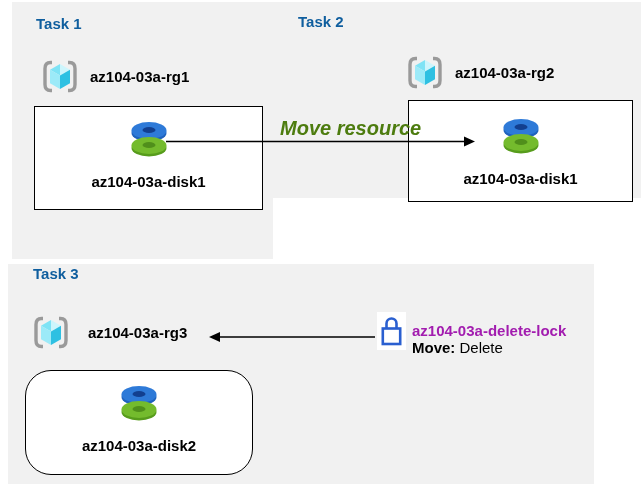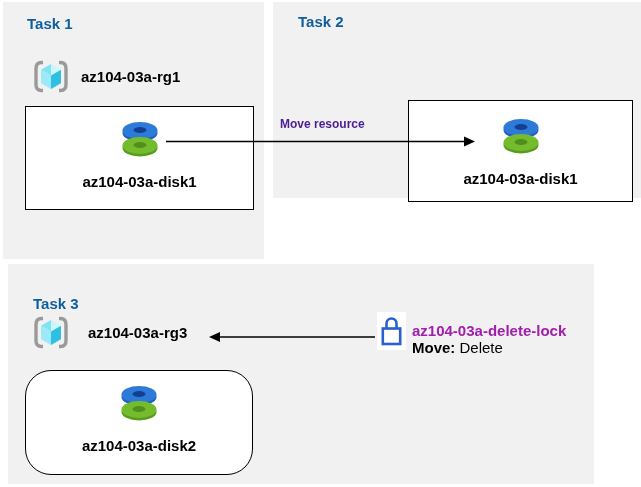--- a/index.html
+++ b/index.html
@@ -9,34 +9,34 @@
     width: 641px; height: 487px;
     position: relative;
     overflow: hidden;
   }
   .canvas { position: absolute; left: 0; top: 0; width: 641px; height: 487px; background: #fff; }
 
   .panel {
     position: absolute;
     background: #f1f1f1;
   }
-  #panel-task1 { left: 3px;   top: 2px;   width: 261px; height: 257px; }
+  #panel-task1 { left: 12px;   top: 2px;   width: 261px; height: 257px; }
   #panel-task2 { left: 273px; top: 2px;   width: 368px; height: 196px; }
   #panel-task3 { left: 8px;   top: 264px; width: 586px; height: 220px; }
 
   .task-title {
     position: absolute;
     font-weight: bold;
     font-size: 15px;
     color: #0f5e9e;
     white-space: nowrap;
   }
   #panel-task1 .task-title { left: 24px; top: 13px; }
   #panel-task2 .task-title { left: 25px; top: 11px; }
-  #panel-task3 .task-title { left: 25px; top: 31px; }
+  #panel-task3 .task-title { left: 25px; top: 1px; }
 
   .rg-row {
     position: absolute;
     display: flex;
     align-items: center;
     gap: 11px;
     height: 36px;
     white-space: nowrap;
     justify-content: space-between;
   }
@@ -65,21 +65,21 @@
   .resource-box .res-label { margin-top: 16px; }
 
   .rg-icon { width: 38px; height: 35px; display: block; }
   .disk-icon { width: 40px; height: 38px; display: block; }
 
   
   .overlay { position: absolute; pointer-events: none; }
   #move-arrow { left: 166px; top: 134px; width: 309px; height: 15px; }
   #move-label {
     position: absolute; left: 280px; top: 117px;
-    font-weight: bold; font-size: 12px; color: #4c1d95; white-space: nowrap;
+    font-weight: bold; font-size: 20px; color: #4d7c0f; white-space: nowrap; font-style: italic;
   }
   #lock-arrow { left: 209px; top: 330px; width: 166px; height: 14px; }
 
   
   #lock-square {
     position: absolute; left: 377px; top: 312px;
     width: 29px; height: 38px; background: #ffffff;
     display: flex; align-items: center; justify-content: center;
   }
   .lock-icon { width: 27px; height: 36px; display: block; }
@@ -122,20 +122,31 @@
         <ellipse cx="20" cy="26.5" rx="17.5" ry="8.5" fill="#74bb2d"></ellipse>
         <ellipse cx="20" cy="26" rx="6.5" ry="3" fill="#508f1b"></ellipse>
       </svg>
       <span class="res-label">az104-03a-disk1</span>
     </div>
   </div>
 
   <div class="panel" id="panel-task2">
     <div class="task-title">Task 2</div>
 
+    <div class="rg-row">
+      <svg class="rg-icon" viewBox="0 0 38 35">
+        <path d="M11 3.5 H9.5 Q4 3.5 4 9.5 V25.5 Q4 31.5 9.5 31.5 H11" fill="none" stroke="#9a9a9a" stroke-width="3.4"></path>
+        <path d="M27 3.5 H28.5 Q34 3.5 34 9.5 V25.5 Q34 31.5 28.5 31.5 H27" fill="none" stroke="#9a9a9a" stroke-width="3.4"></path>
+        <polygon points="19,5 9,10.8 19,16.5" fill="#7fe3f5"></polygon>
+        <polygon points="19,5 29,10.8 19,16.5" fill="#cdf5fc"></polygon>
+        <polygon points="9,10.8 19,16.5 19,30 9,24.2" fill="#9ceaf8"></polygon>
+        <polygon points="29,10.8 19,16.5 19,30 29,24.2" fill="#2ec0e2"></polygon>
+      </svg>
+      <span class="rg-label">az104-03a-rg2</span>
+    </div>
 
     <div class="resource-box">
       <svg class="disk-icon" viewBox="0 0 40 38">
         <ellipse cx="20" cy="14" rx="17.5" ry="8.5" fill="#1f62bd"></ellipse>
         <ellipse cx="20" cy="11.5" rx="17.5" ry="8.5" fill="#2e7ad8"></ellipse>
         <ellipse cx="20" cy="11" rx="6.5" ry="3" fill="#123f8f"></ellipse>
         <ellipse cx="20" cy="29" rx="17.5" ry="8.5" fill="#579c1c"></ellipse>
         <ellipse cx="20" cy="26.5" rx="17.5" ry="8.5" fill="#74bb2d"></ellipse>
         <ellipse cx="20" cy="26" rx="6.5" ry="3" fill="#508f1b"></ellipse>
       </svg>

